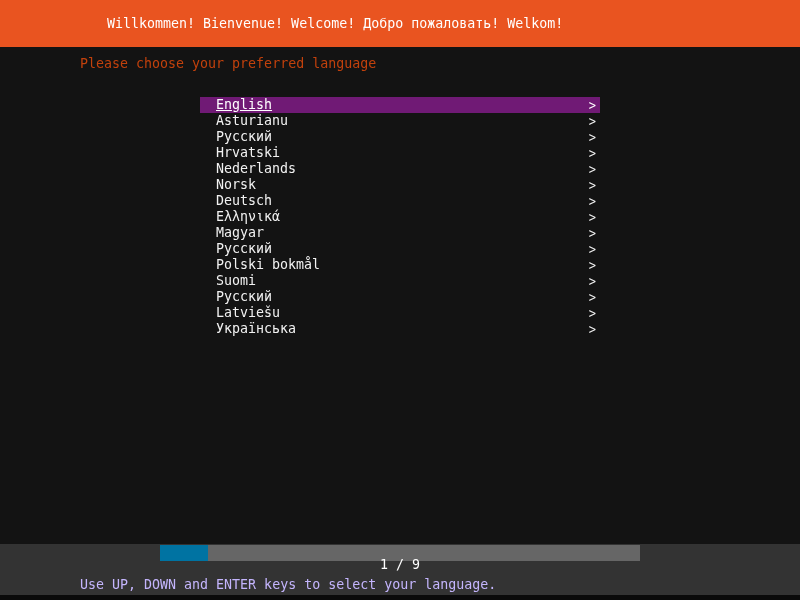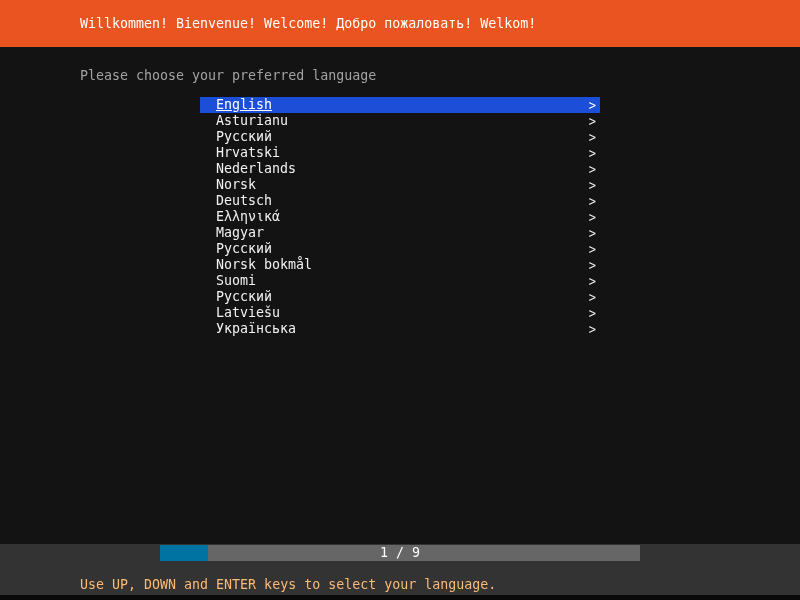--- a/index.html
+++ b/index.html
@@ -18,50 +18,50 @@
     background: #131313;
   }
   
   .header {
     position: absolute;
     top: 0; left: 0; right: 0;
     height: 47px;
     background: #e95420;
     display: flex;
     align-items: center;
-    padding-left: 80px;
+    padding-left: 107px;
     color: #ffffff;
   }
   
   .prompt {
     position: absolute;
-    top: 68px;
+    top: 56px;
     left: 80px;
-    color: #a3a3a3;
+    color: #c2410c;
   }
   
   .list {
     position: absolute;
     top: 97px;
     left: 200px;
     width: 400px;
   }
   .row {
     height: 16px;
     line-height: 16px;
     display: flex;
     justify-content: space-between;
     align-items: center;
     padding: 0 4px 0 16px;
     color: #f2f2f2;
     cursor: default;
     white-space: pre;
   }
   .row.selected {
-    background: #1d4ed8;
+    background: #701a75;
     color: #ffffff;
   }
   .row.selected .label { text-decoration: underline; }
   .chevron {
     font-size: 12px;
     color: #f2f2f2;
     transform: scaleY(1.15);
   }
   .row.selected .chevron { color: #ffffff; }
   
@@ -82,31 +82,31 @@
   }
   .progress-fill {
     position: absolute;
     top: 0; left: 0;
     width: 48px;
     height: 16px;
     background: #0073a2;
   }
   .progress-label {
     position: absolute;
-    top: 0; left: 0;
+    top: 12px; left: 0;
     width: 100%;
     text-align: center;
     line-height: 16px;
     color: #ffffff;
   }
   .help {
     position: absolute;
     top: 33px;
     left: 80px;
-    color: #fdba74;
+    color: #c4b5fd;
   }
   .bottom-strip {
     position: absolute;
     bottom: 0;
     left: 0; right: 0;
     height: 5px;
     background: #0a0a0a;
   }
 </style>
 </head>
@@ -155,21 +155,21 @@
     </div>
     <div class="row">
       <span class="label">Magyar</span>
       <span class="chevron">&gt;</span>
     </div>
     <div class="row">
       <span class="label">Русский</span>
       <span class="chevron">&gt;</span>
     </div>
     <div class="row">
-      <span class="label">Norsk bokmål</span>
+      <span class="label">Polski bokmål</span>
       <span class="chevron">&gt;</span>
     </div>
     <div class="row">
       <span class="label">Suomi</span>
       <span class="chevron">&gt;</span>
     </div>
     <div class="row">
       <span class="label">Русский</span>
       <span class="chevron">&gt;</span>
     </div>

